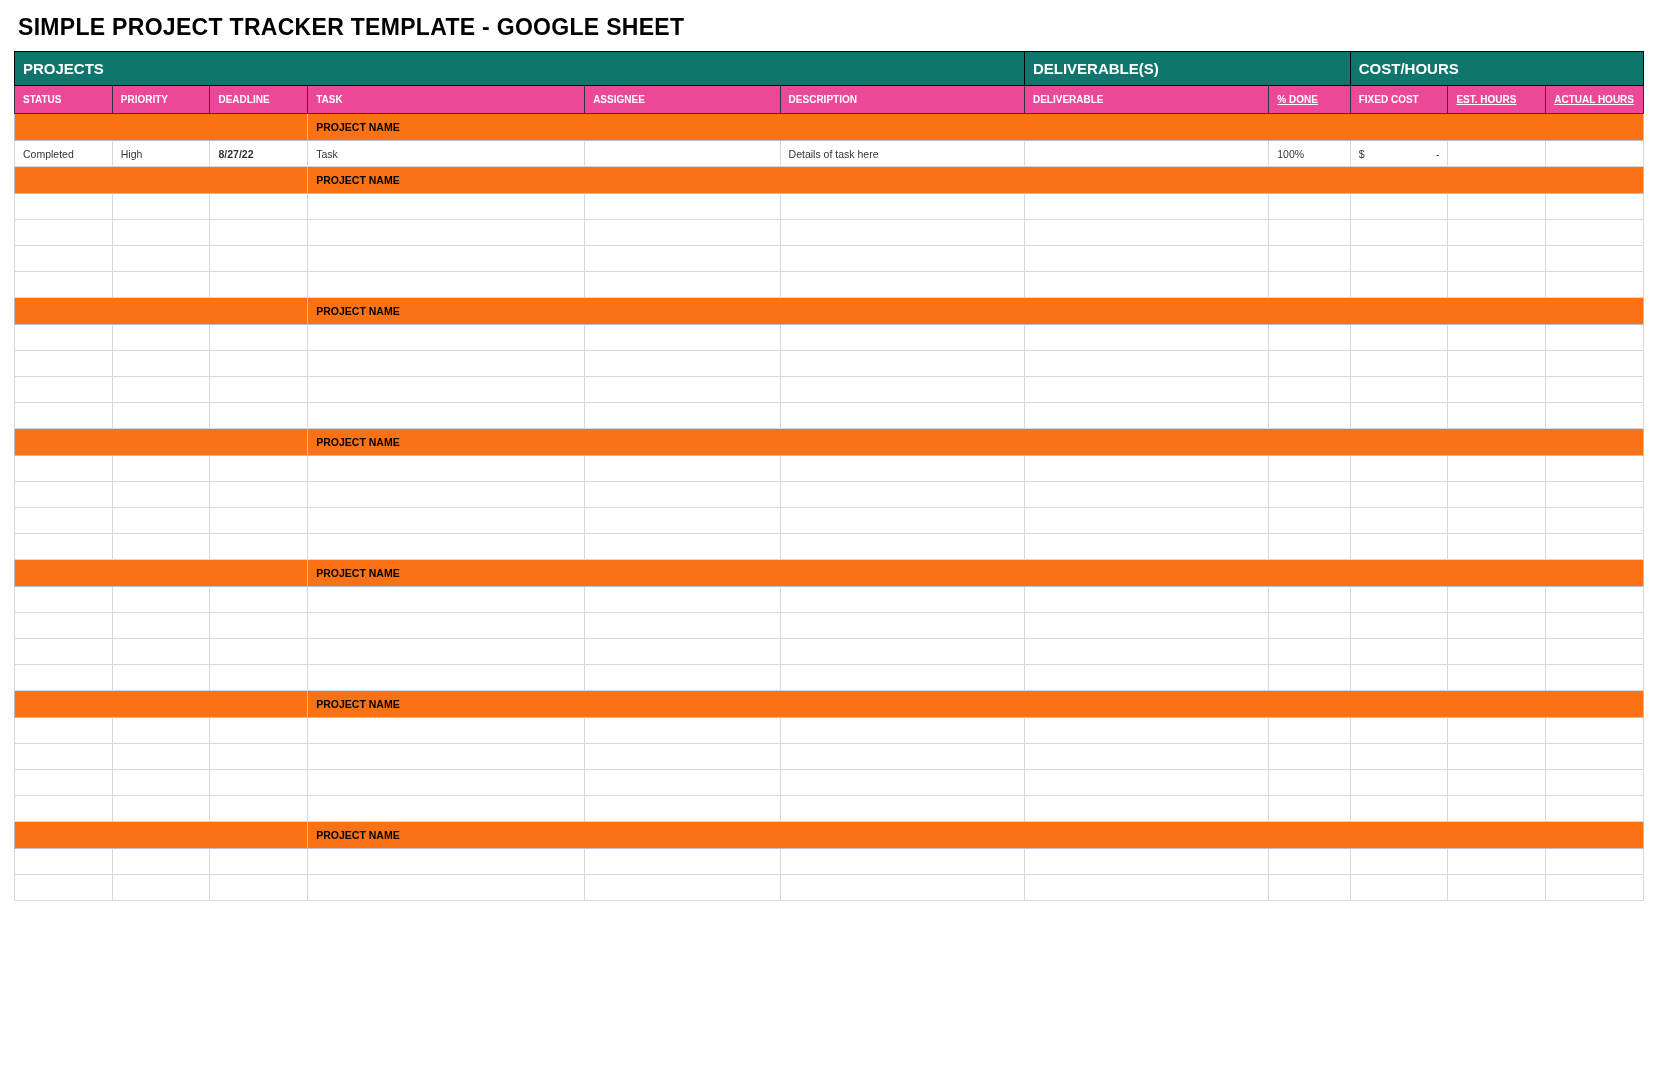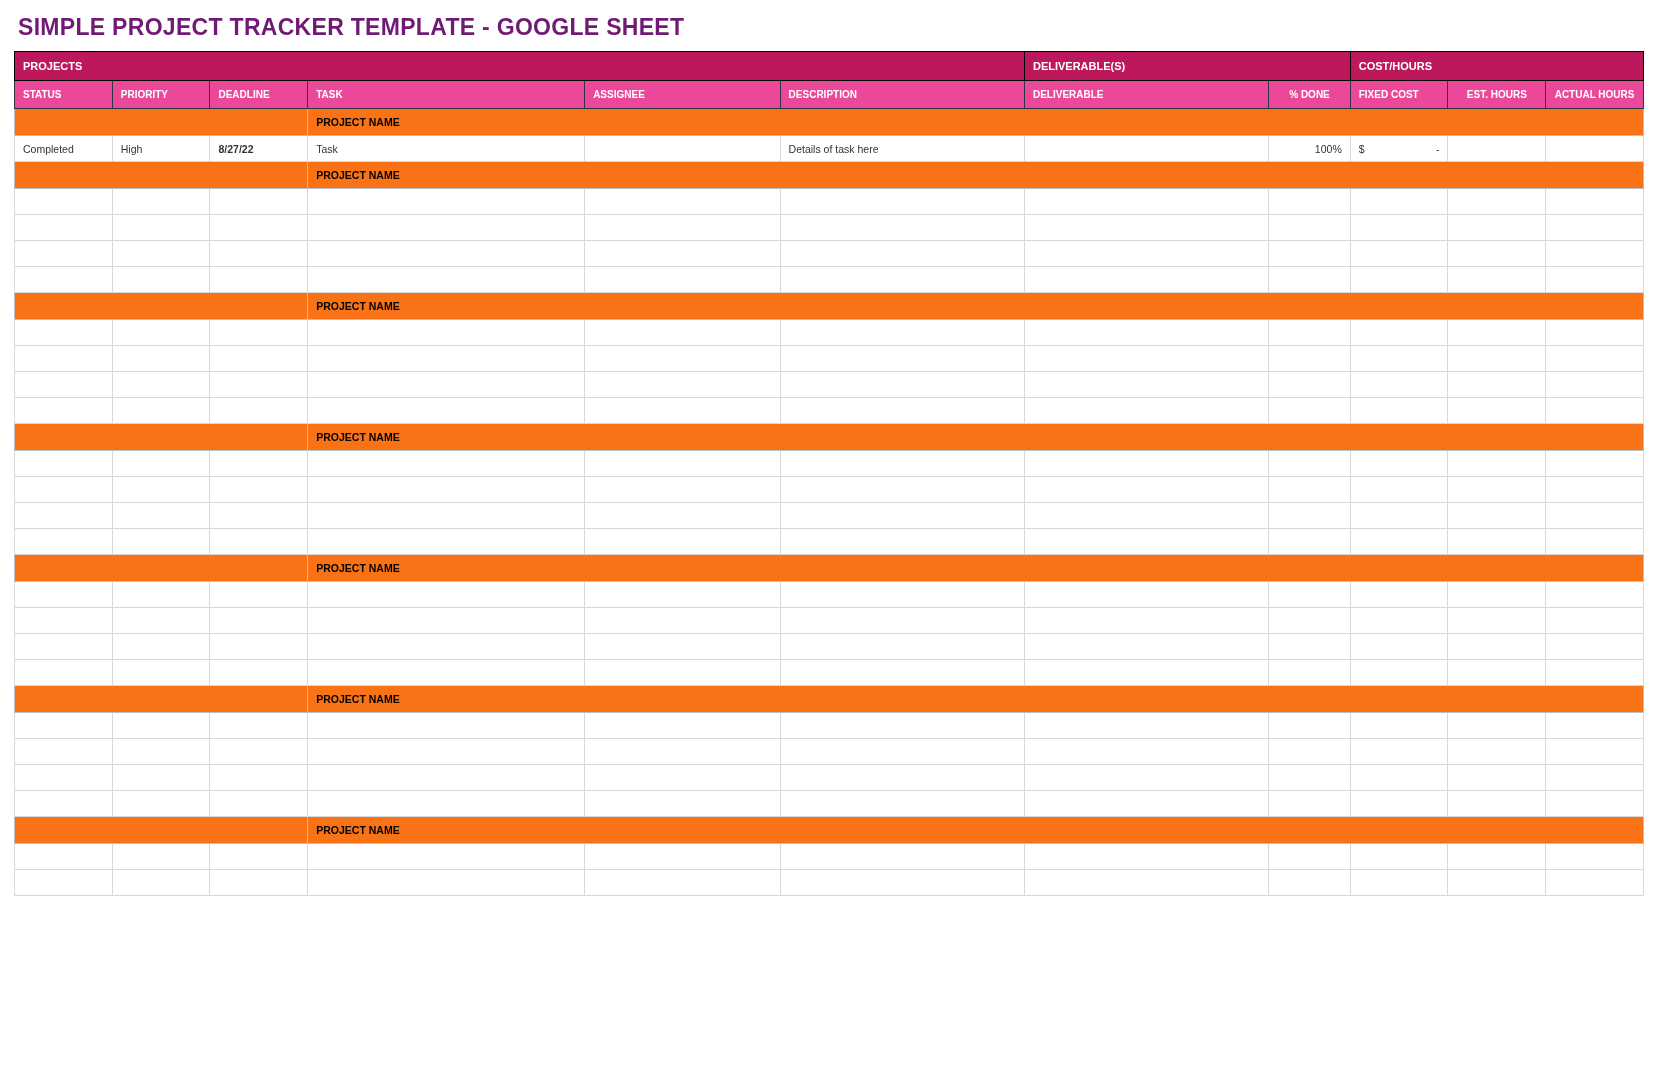--- a/index.html
+++ b/index.html
@@ -2,21 +2,21 @@
 <html><head>
 <meta charset="utf-8">
 <style>
   * { box-sizing: border-box; margin: 0; padding: 0; }
   body {
     font-family: Arial, Helvetica, sans-serif;
     background: #fff;
     padding: 14px 14px 0 14px;
   }
   .page-title {
-    color: #701a75;
+    color: #000000;
     font-weight: 700;
     font-size: 23px;
     letter-spacing: 0.3px;
     margin: 0 0 10px 4px;
     text-transform: uppercase;
   }
   table {
     border-collapse: collapse;
     width: 100%;
     table-layout: fixed;
@@ -37,53 +37,53 @@
   th, td {
     border: 1px solid #d8d8d8;
     padding: 6px 8px;
     text-align: left;
     vertical-align: middle;
     white-space: nowrap;
     overflow: hidden;
     text-overflow: ellipsis;
   }
   .row-groups {
-    background: #be185d;
+    background: #0f766e;
     color: #fff;
     font-weight: 700;
     border-color: #000;
     text-transform: uppercase;
-    font-size: 11px;
+    font-size: 15px;
   }
   .row-groups th { border-color: #000; padding: 8px 8px; }
   .row-columns {
     background: #ec4899;
     color: #fff;
     font-weight: 700;
     text-transform: uppercase;
     font-size: 10px;
   }
   .row-columns th { border-color: #2d3744; padding: 8px 8px; }
-  .row-columns th.right { text-align: center; }
+  .row-columns th.right { text-align: left; text-decoration: underline; }
   .row-project {
     background: #f97316;
     font-weight: 700;
   }
   .row-project td {
     border-color: #b8c1cb;
     padding: 7px 8px;
   }
   .row-data td {
     height: 26px;
     color: #333;
   }
   .priority-high { color: #d23b3b; font-weight: 400; }
   .priority-low  { color: #3fa33f; font-weight: 700; }
   .bold { font-weight: 700; margin-top: 20px; }
-  td.right { text-align: right; }
+  td.right { text-align: left; }
   .fixed-cost-cell {
     display: flex;
     justify-content: space-between;
   }
 </style>
 </head>
 <body>
 
 <h1 class="page-title">SIMPLE PROJECT TRACKER TEMPLATE - GOOGLE SHEET</h1>
 

